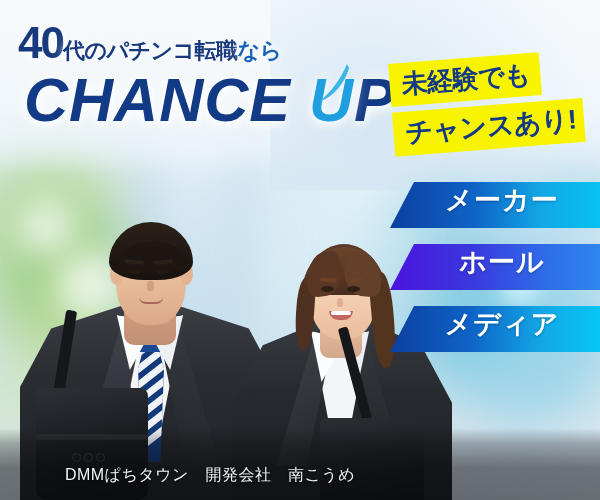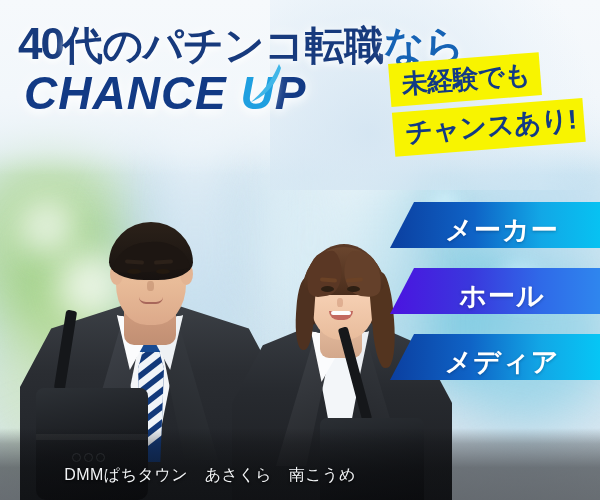--- a/index.html
+++ b/index.html
@@ -150,44 +150,44 @@
     background:linear-gradient(180deg,rgba(10,11,13,.0) 0%,rgba(12,13,15,.30) 22%,rgba(10,11,13,.52) 55%,rgba(8,9,11,.55) 100%);}
   .caption{position:absolute;left:0;bottom:14px;width:420px;text-align:center;
     color:#f2f4f6;font-size:16px;letter-spacing:.5px;font-weight:400;
     text-shadow:0 1px 3px rgba(0,0,0,.9);white-space:pre;}
 
   
   .headline{position:absolute;left:18px;top:18px;width:430px;
     font-size:36px;font-weight:700;color:#173a7d;letter-spacing:-.5px;white-space:nowrap;
     text-shadow:0 2px 7px rgba(255,255,255,.95),0 0 14px rgba(255,255,255,.8);}
   .headline .n{font-size:44px;letter-spacing:-2px;}
-  .headline .sm{font-size:40px;}
+  .headline .sm{font-size:22px;}
   .headline .lt{color:#1663b5;}
 
   .logo{position:absolute;left:24px;top:70px;width:400px;
-    font-size:46px;line-height:1;font-weight:700;font-style:italic;color:#123a85;
+    font-size:61px;line-height:1;font-weight:700;font-style:italic;color:#123a85;
     letter-spacing:1px;white-space:nowrap;
     text-shadow:0 3px 10px rgba(255,255,255,.95),0 0 18px rgba(255,255,255,.85);}
   .logo .up{color:#1f9fe0;position:relative;display:inline-block;}
   .logo .swoosh{position:absolute;left:-2px;top:-8px;width:46px;height:46px;pointer-events:none;}
 
   
   .badge{position:absolute;left:392px;top:56px;width:200px;height:108px;
     transform:rotate(-4.5deg);}
   .badge .row{background:#f8f400;color:#123a85;font-weight:700;
     font-size:26px;line-height:1;padding:8px 10px 9px 12px;display:inline-block;white-space:nowrap;
     letter-spacing:-.5px;}
   .badge .row2{margin-top:6px;font-size:27px;padding-right:8px;}
 
   
   .cats{position:absolute;right:0;top:182px;width:210px;}
   .cat{position:relative;height:46px;margin-bottom:16px;
     clip-path:polygon(24px 0,100% 0,100% 100%,0 100%);
-    display:flex;align-items:flex-end;justify-content:center;
-    box-shadow:0 2px 6px rgba(0,0,0,.18);margin-top:20px;}
+    display:flex;align-items:flex-start;justify-content:center;
+    box-shadow:0 2px 6px rgba(0,0,0,.18);}
   .cat span{color:#fff;font-size:27px;font-weight:700;letter-spacing:1px;
     text-shadow:0 1px 3px rgba(0,30,70,.35);padding-left:14px;}
   .cat.c1{background:linear-gradient(90deg,#0b3fa0 0%,#0f63c6 40%,#12a7e6 72%,#07c2f2 100%);}
   .cat.c2{background:linear-gradient(90deg,#4b13e0 0%,#3a37dd 38%,#2f6ae8 72%,#2f86ee 100%);}
   .cat.c3{background:linear-gradient(90deg,#0b3fa0 0%,#0f63c6 40%,#12a7e6 72%,#07c2f2 100%);}
   .cat.c4{background:linear-gradient(90deg,#6a0ce6 0%,#5325e2 34%,#3061e9 70%,#2f8bef 100%);}
   .cat.c5{background:linear-gradient(90deg,#0b3fa0 0%,#0f63c6 38%,#12a7e6 72%,#06c6f5 100%);margin-bottom:0;}
 </style>
 </head>
 <body>
@@ -302,15 +302,15 @@
     </div>
     <div class="cat c2">
       <span>ホール</span>
     </div>
     <div class="cat c5">
       <span>メディア</span>
     </div>
   </div>
 
   <div class="capband"></div>
-  <div class="caption">DMMぱちタウン　あさくら　南こうめ</div>
+  <div class="caption">DMMぱちタウン　開発会社　南こうめ</div>
 
 </div>
 
 </body></html>

